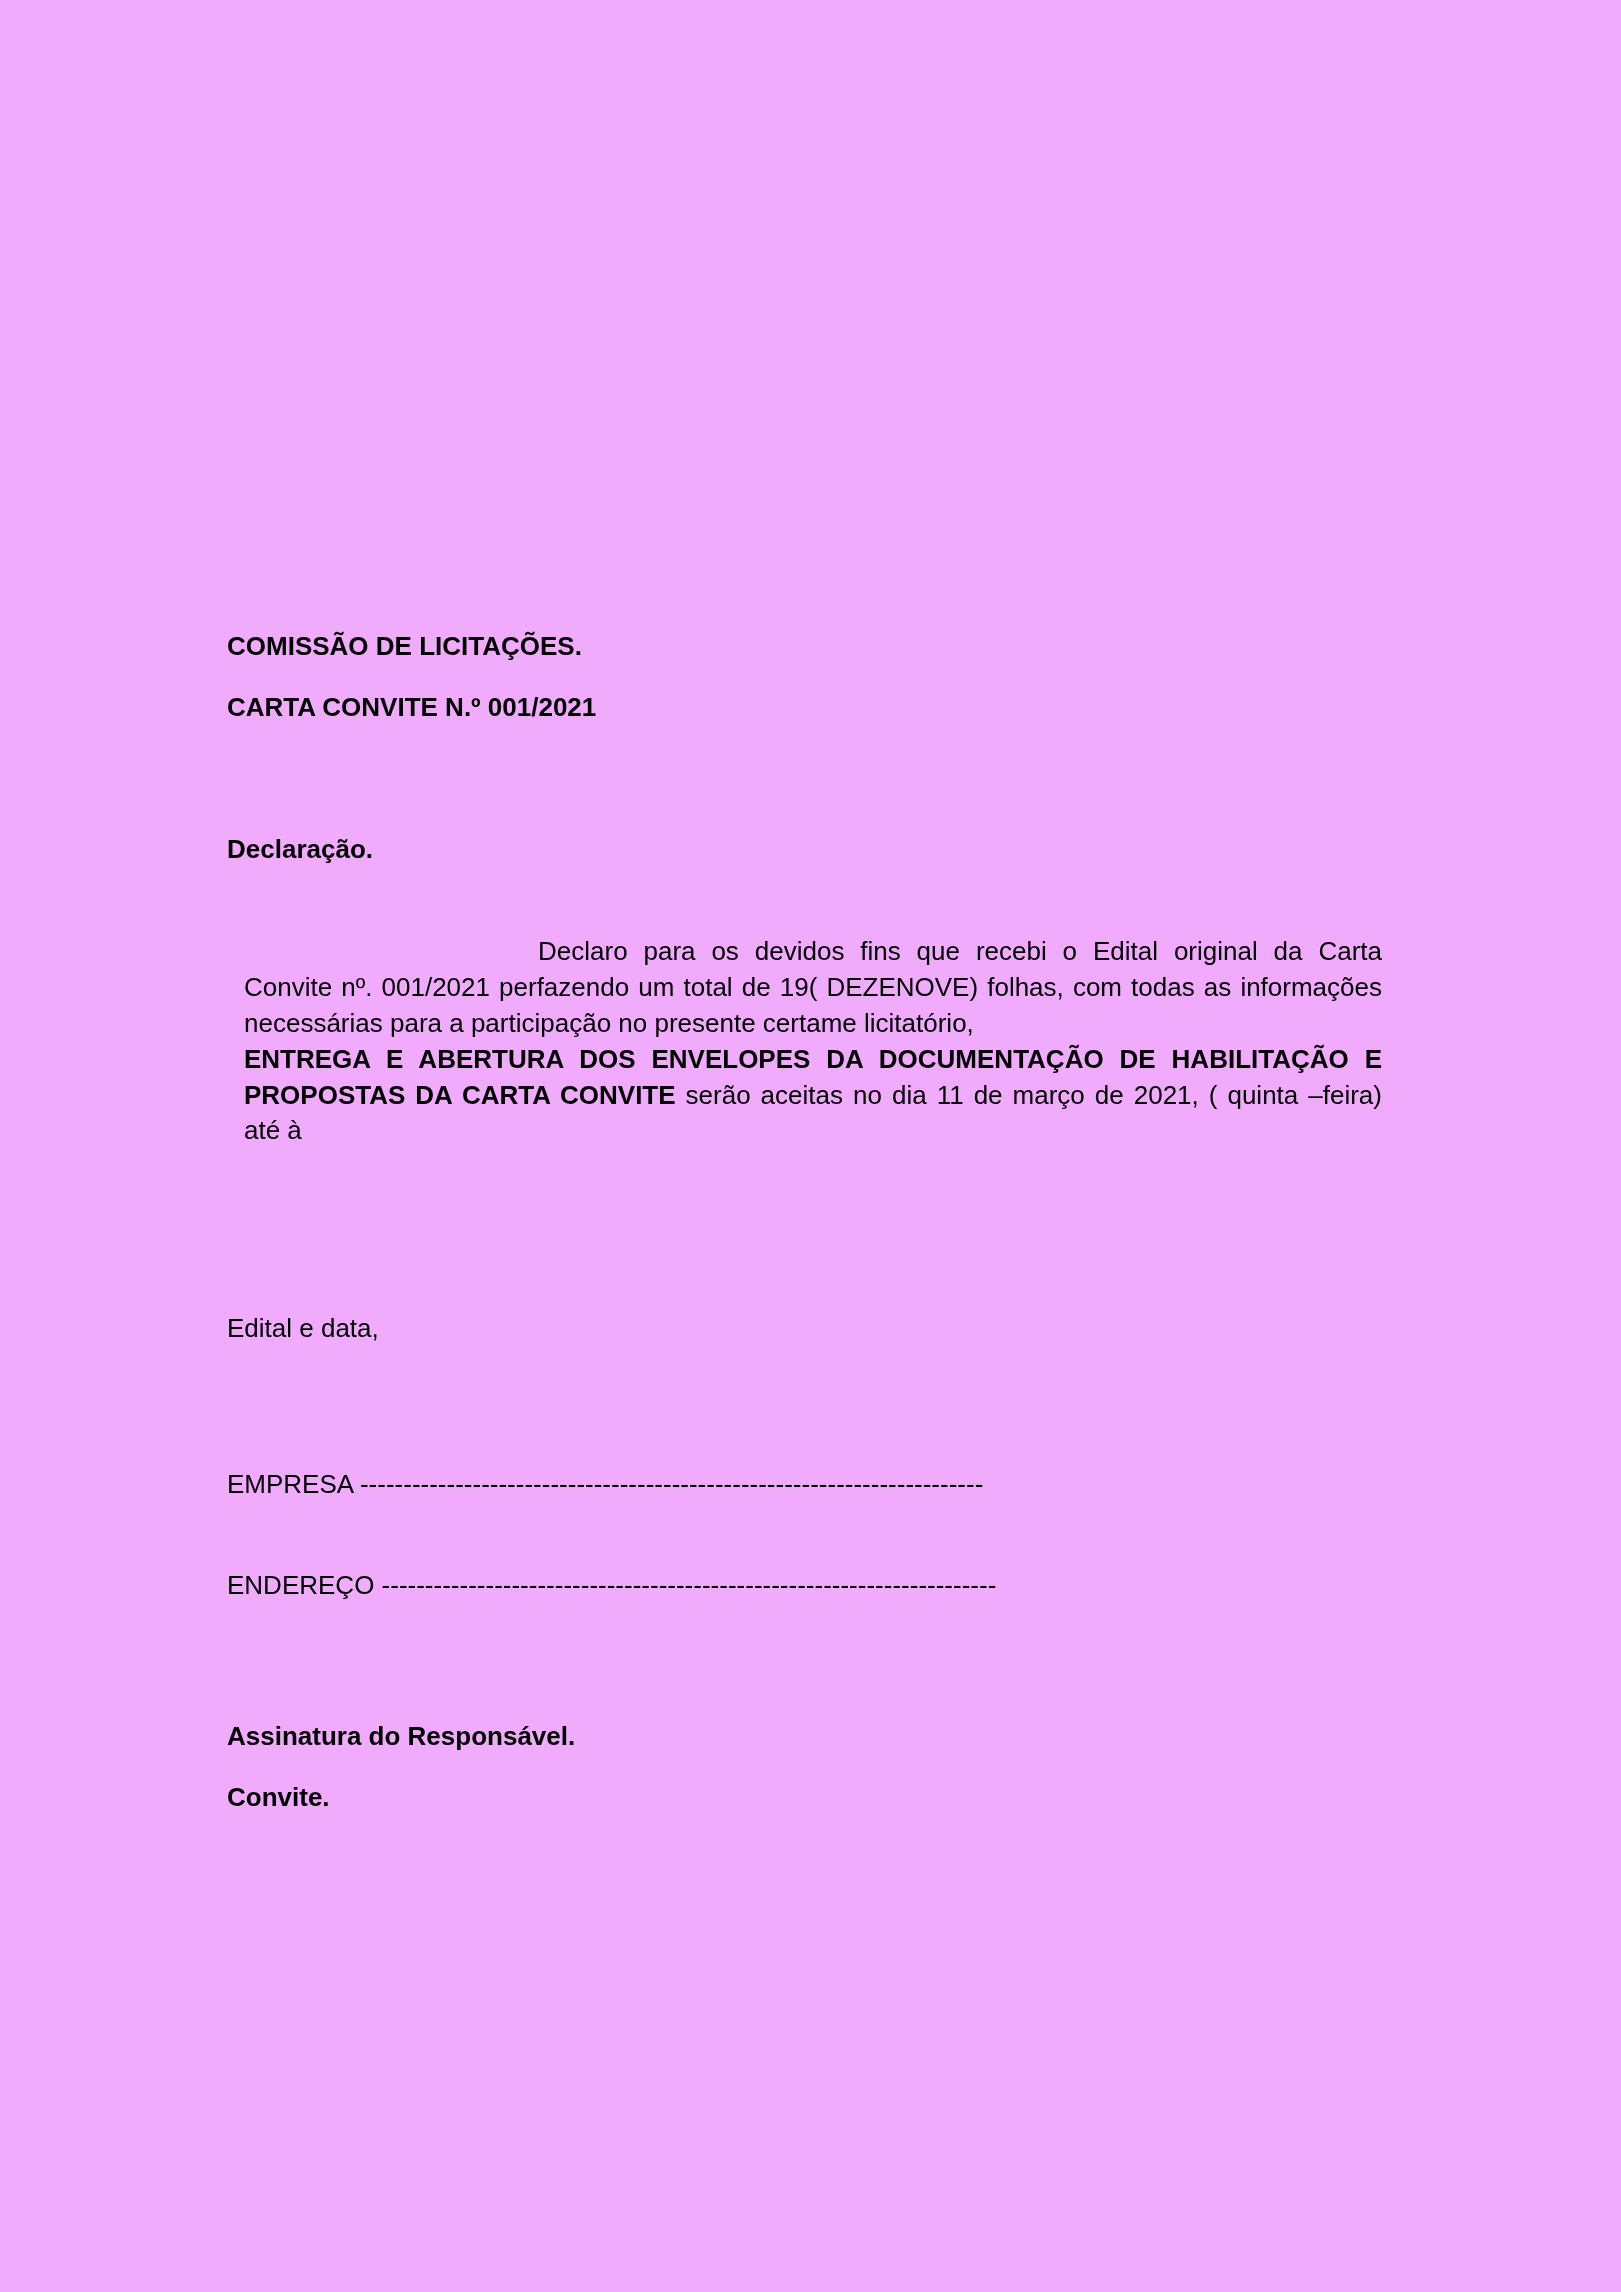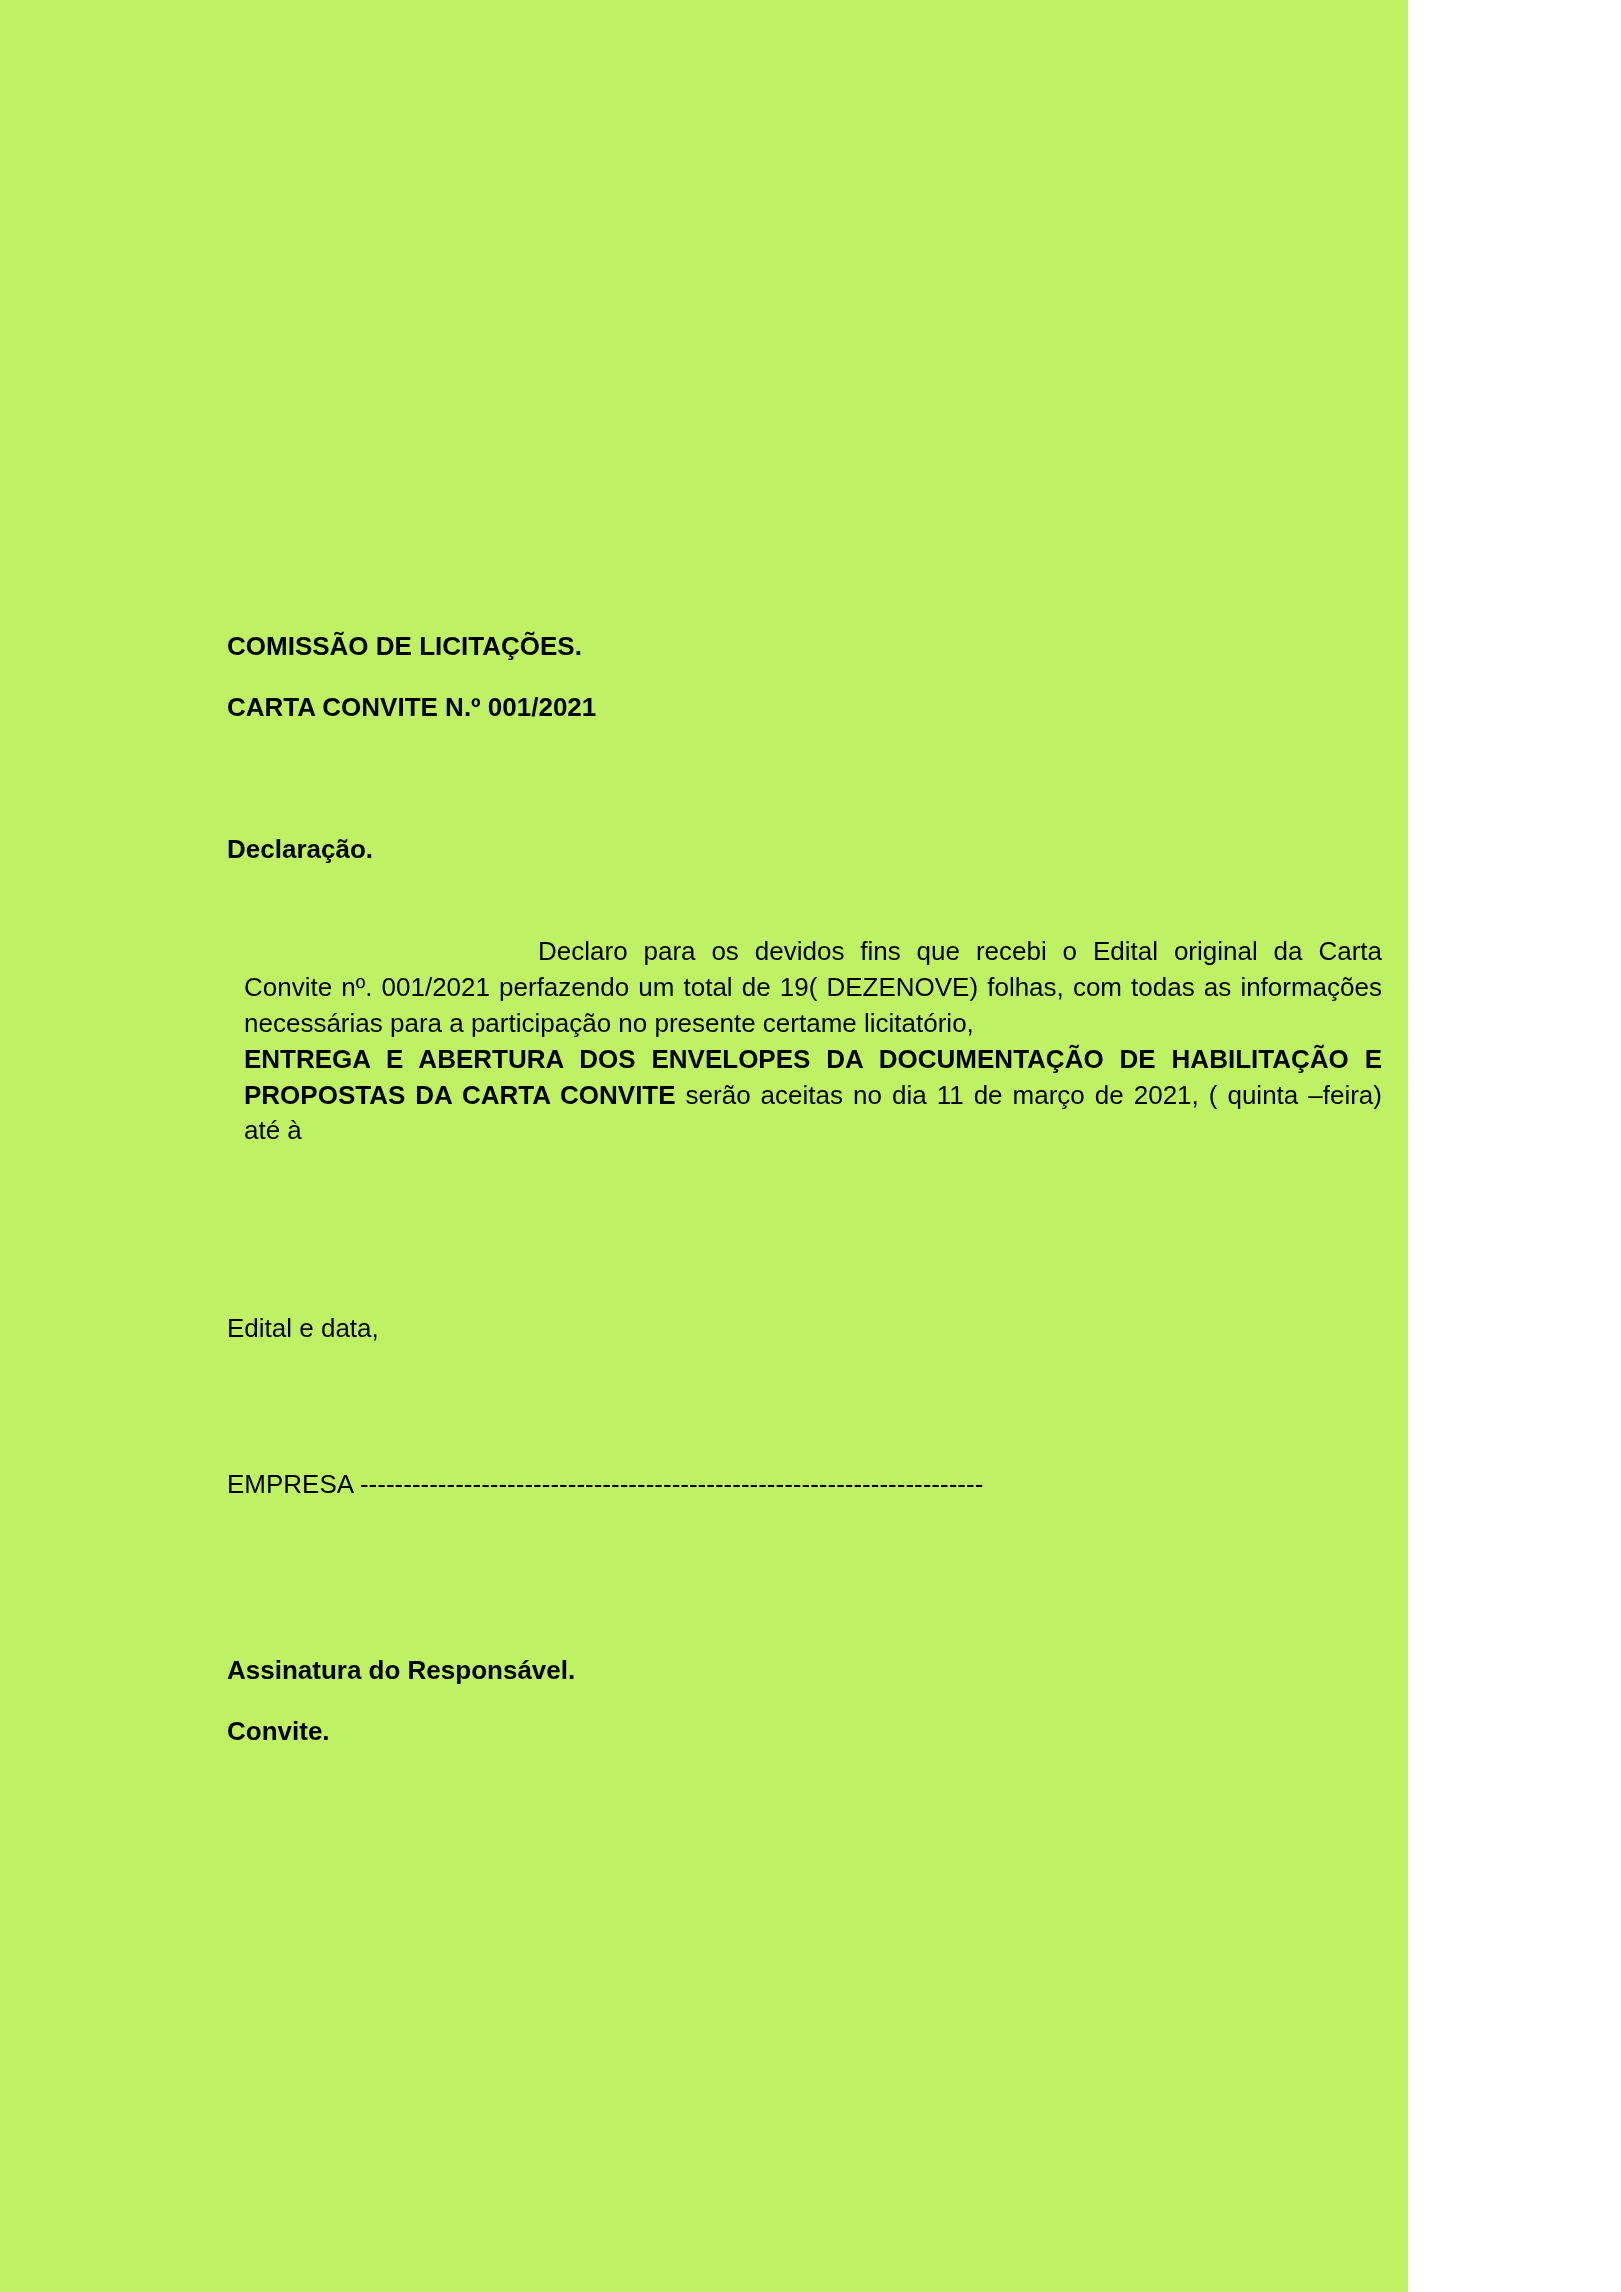--- a/index.html
+++ b/index.html
@@ -10,25 +10,25 @@
   }
   body {
     width: 1621px;
     height: 2293px;
     font-family: "Liberation Sans", sans-serif;
     color: #000000;
     -webkit-font-smoothing: antialiased;
   }
   .page {
     position: relative;
-    width: 1408px;
+    width: 1621px;
     height: 2293px;
     box-sizing: border-box;
     padding: 0;
-    background: #bef264;
+    background: #f0abfc;
   }
   .content {
     position: absolute;
     left: 227px;
     top: 633px;
     width: 1172px;
   }
   .line {
     font-size: 26px;
     line-height: 1.0;
@@ -83,20 +83,21 @@
 
 
     <div class="gap-md"></div>
 
     <p class="line">Edital e data,</p>
 
     <div class="gap-lg"></div>
 
     <p class="line dashes">EMPRESA ------------------------------------------------------------------------</p>
     <div class="gap-sm"></div>
+    <p class="line dashes">ENDEREÇO -----------------------------------------------------------------------</p>
     <div class="gap-sm"></div>
 
     <div class="gap-lg"></div>
 
     <p class="line italic-bold">Assinatura do Responsável.</p>
     <div class="gap-sm"></div>
     <p class="line italic-bold">Convite.</p>
 
   </div>
 </div>

